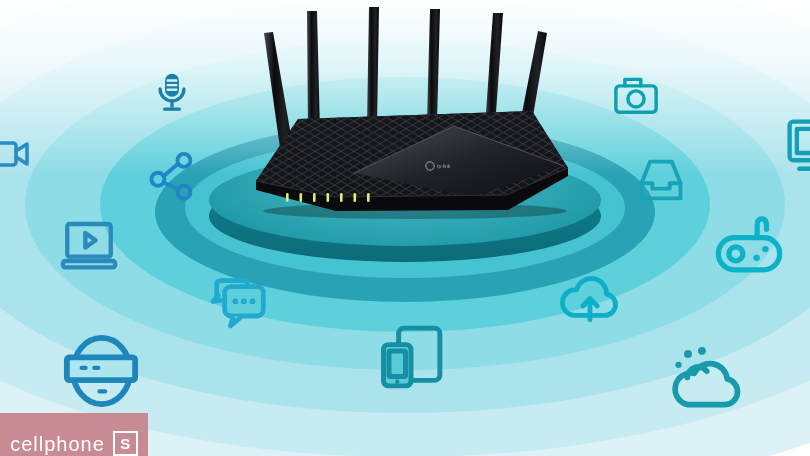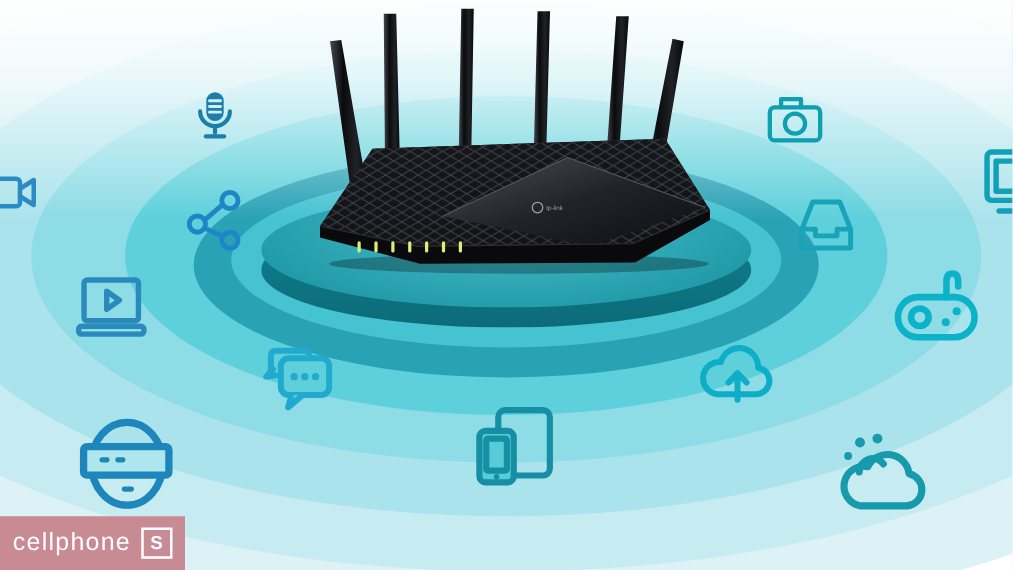--- a/index.html
+++ b/index.html
@@ -203,20 +203,20 @@
         <rect x="49.5" y="188" width="2.6" height="9" ry="1.3"></rect>
         <rect x="63" y="188" width="2.6" height="9" ry="1.3"></rect>
         <rect x="76.5" y="188" width="2.6" height="9" ry="1.3"></rect>
         <rect x="90" y="188" width="2.6" height="9" ry="1.3"></rect>
         <rect x="103.5" y="188" width="2.6" height="9" ry="1.3"></rect>
         <rect x="117" y="188" width="2.6" height="9" ry="1.3"></rect>
       </g>
     </g>
   </svg>
 
-  <div class="watermark" style="background-color: rgb(201, 139, 147);">
+  <div class="watermark" style="background-color: rgb(201, 139, 147); align-items: flex-end;">
     <span class="wm-text" style="color: rgb(255, 255, 255);">cellphone</span>
     <span class="wm-s-box">
       <span>S</span>
     </span>
   </div>
 
 </div>
 
 </body></html>

